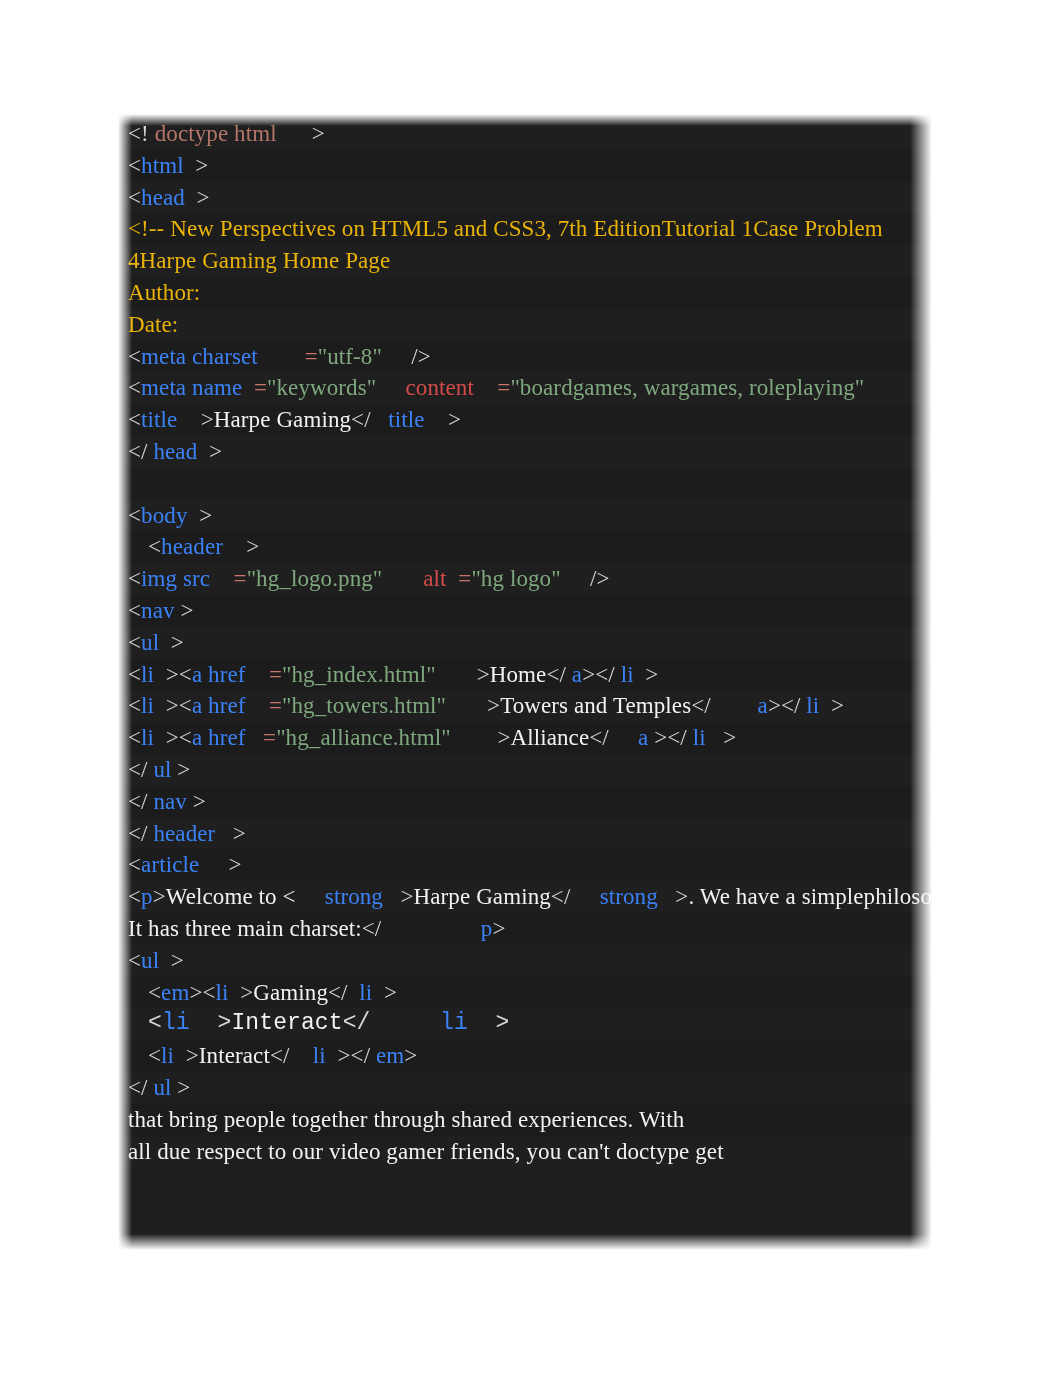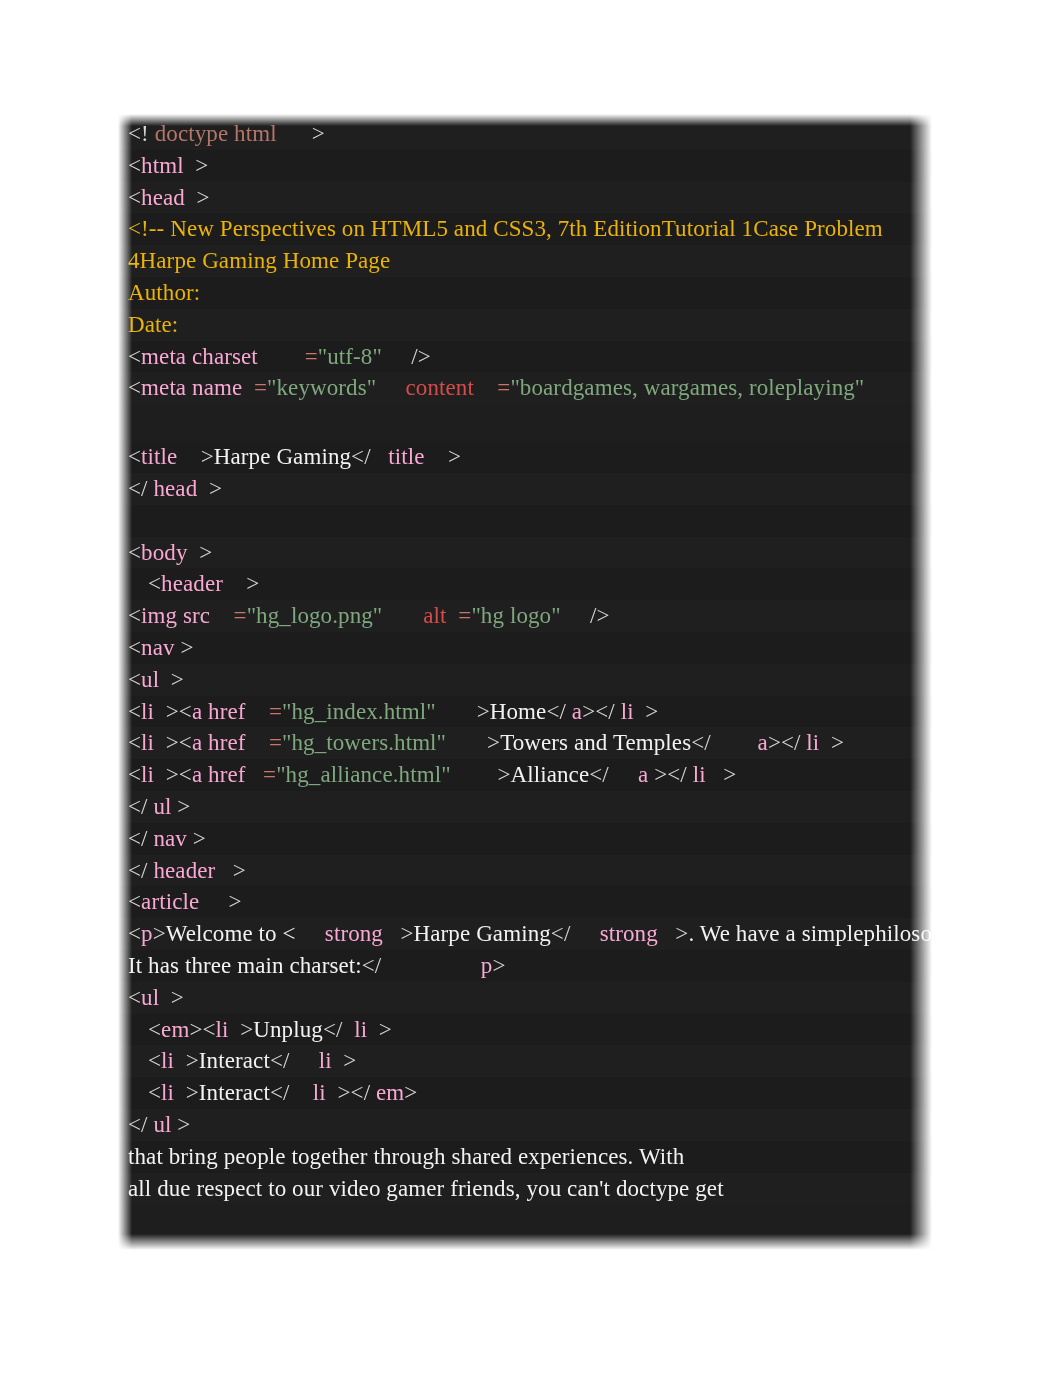--- a/index.html
+++ b/index.html
@@ -54,21 +54,21 @@
     letter-spacing: 0.1px;
   }
   
   .line:nth-child(odd)  { background: #1f1f1f; }
   .line:nth-child(even) { background: #1c1c1c; }
 
   .line.blank { background: #1c1c1c; }
 
   
   .punc    { color: #d8d8d8; }   
-  .tag     { color: #f9a8d4; }   
+  .tag     { color: #3b82f6; }   
   .attr    { color: #d64b4b; }
   .val     { color: #7fa87f; }   
   .eq      { color: #c9756a; }   
   .doctype { color: #b5766a; }   
   .comment { color: #eab308; }   
   .txt     { color: #f2f2f2; }   
 </style>
 </head>
 <body>
 
@@ -76,38 +76,38 @@
   <div id="code-lines">
       <div class="line" style="padding-left: 10px;"><span class="punc">&lt;!</span><span class="doctype"> doctype html</span><span class="punc">      &gt;</span></div>
       <div class="line" style="padding-left: 10px;"><span class="punc">&lt;</span><span class="tag">html</span><span class="punc">  &gt;</span></div>
       <div class="line" style="padding-left: 10px;"><span class="punc">&lt;</span><span class="tag">head</span><span class="punc">  &gt;</span></div>
       <div class="line" style="padding-left: 10px;"><span class="comment">&lt;!-- New Perspectives on HTML5 and CSS3, 7th EditionTutorial 1Case Problem</span></div>
       <div class="line" style="padding-left: 10px;"><span class="comment">4Harpe Gaming Home Page</span></div>
       <div class="line" style="padding-left: 10px;"><span class="comment">Author:</span></div>
       <div class="line" style="padding-left: 10px;"><span class="comment">Date:</span></div>
       <div class="line" style="padding-left: 10px;"><span class="punc">&lt;</span><span class="tag">meta charset</span><span class="eq">        =</span><span class="val">"utf-8"</span><span class="punc">     /&gt;</span></div>
       <div class="line" style="padding-left: 10px;"><span class="punc">&lt;</span><span class="tag">meta name</span><span class="eq">  =</span><span class="val">"keywords"</span><span class="punc">     </span><span class="attr">content</span><span class="eq">    =</span><span class="val">"boardgames, wargames, roleplaying"</span><span class="punc">                    /&gt;</span></div>
-      <div class="line" style="padding-left: 10px; margin-top: 37px;"><span class="punc">&lt;</span><span class="tag">title</span><span class="punc">    &gt;</span><span class="txt">Harpe Gaming</span><span class="punc">&lt;/</span><span class="tag">   title</span><span class="punc">    &gt;</span></div>
+      <div class="line" style="padding-left: 10px;"><span class="punc">&lt;</span><span class="tag">title</span><span class="punc">    &gt;</span><span class="txt">Harpe Gaming</span><span class="punc">&lt;/</span><span class="tag">   title</span><span class="punc">    &gt;</span></div>
       <div class="line" style="padding-left: 10px;"><span class="punc">&lt;/</span><span class="tag"> head</span><span class="punc">  &gt;</span></div>
       <div class="line blank" style="padding-left: 10px;">&nbsp;</div>
       <div class="line" style="padding-left: 10px;"><span class="punc">&lt;</span><span class="tag">body</span><span class="punc">  &gt;</span></div>
       <div class="line" style="padding-left: 30px;"><span class="punc">&lt;</span><span class="tag">header</span><span class="punc">    &gt;</span></div>
       <div class="line" style="padding-left: 10px;"><span class="punc">&lt;</span><span class="tag">img src</span><span class="eq">    =</span><span class="val">"hg_logo.png"</span><span class="punc">       </span><span class="attr">alt</span><span class="eq">  =</span><span class="val">"hg logo"</span><span class="punc">     /&gt;</span></div>
       <div class="line" style="padding-left: 10px;"><span class="punc">&lt;</span><span class="tag">nav</span><span class="punc"> &gt;</span></div>
       <div class="line" style="padding-left: 10px;"><span class="punc">&lt;</span><span class="tag">ul</span><span class="punc">  &gt;</span></div>
       <div class="line" style="padding-left: 10px;"><span class="punc">&lt;</span><span class="tag">li</span><span class="punc">  &gt;&lt;</span><span class="tag">a href</span><span class="eq">    =</span><span class="val">"hg_index.html"</span><span class="punc">       &gt;</span><span class="txt">Home</span><span class="punc">&lt;/</span><span class="tag"> a</span><span class="punc">&gt;&lt;/</span><span class="tag"> li</span><span class="punc">  &gt;</span></div>
       <div class="line" style="padding-left: 10px;"><span class="punc">&lt;</span><span class="tag">li</span><span class="punc">  &gt;&lt;</span><span class="tag">a href</span><span class="eq">    =</span><span class="val">"hg_towers.html"</span><span class="punc">       &gt;</span><span class="txt">Towers and Temples</span><span class="punc">&lt;/</span><span class="tag">        a</span><span class="punc">&gt;&lt;/</span><span class="tag"> li</span><span class="punc">  &gt;</span></div>
       <div class="line" style="padding-left: 10px;"><span class="punc">&lt;</span><span class="tag">li</span><span class="punc">  &gt;&lt;</span><span class="tag">a href</span><span class="eq">   =</span><span class="val">"hg_alliance.html"</span><span class="punc">        &gt;</span><span class="txt">Alliance</span><span class="punc">&lt;/</span><span class="tag">     a</span><span class="punc"> &gt;&lt;/</span><span class="tag"> li</span><span class="punc">   &gt;</span></div>
       <div class="line" style="padding-left: 10px;"><span class="punc">&lt;/</span><span class="tag"> ul</span><span class="punc"> &gt;</span></div>
       <div class="line" style="padding-left: 10px;"><span class="punc">&lt;/</span><span class="tag"> nav</span><span class="punc"> &gt;</span></div>
       <div class="line" style="padding-left: 10px;"><span class="punc">&lt;/</span><span class="tag"> header</span><span class="punc">   &gt;</span></div>
       <div class="line" style="padding-left: 10px;"><span class="punc">&lt;</span><span class="tag">article</span><span class="punc">     &gt;</span></div>
       <div class="line" style="padding-left: 10px;"><span class="punc">&lt;</span><span class="tag">p</span><span class="punc">&gt;</span><span class="txt">Welcome to &lt;</span><span class="tag">     strong</span><span class="punc">   &gt;</span><span class="txt">Harpe Gaming</span><span class="punc">&lt;/</span><span class="tag">     strong</span><span class="punc">   &gt;</span><span class="txt">. We have a simplephilosophy.</span></div>
       <div class="line" style="padding-left: 10px;"><span class="txt">It has three main charset:</span><span class="punc">&lt;/</span><span class="tag">                 p</span><span class="punc">&gt;</span></div>
       <div class="line" style="padding-left: 10px;"><span class="punc">&lt;</span><span class="tag">ul</span><span class="punc">  &gt;</span></div>
-      <div class="line" style="padding-left: 30px;"><span class="punc">&lt;</span><span class="tag">em</span><span class="punc">&gt;&lt;</span><span class="tag">li</span><span class="punc">  &gt;</span><span class="txt">Unplug</span><span class="punc">&lt;/</span><span class="tag">  li</span><span class="punc">  &gt;</span></div>
-      <div class="line" style="padding-left: 30px;"><span class="punc">&lt;</span><span class="tag">li</span><span class="punc">  &gt;</span><span class="txt">Interact</span><span class="punc">&lt;/</span><span class="tag">     li</span><span class="punc">  &gt;</span></div>
+      <div class="line" style="padding-left: 30px;"><span class="punc">&lt;</span><span class="tag">em</span><span class="punc">&gt;&lt;</span><span class="tag">li</span><span class="punc">  &gt;</span><span class="txt">Gaming</span><span class="punc">&lt;/</span><span class="tag">  li</span><span class="punc">  &gt;</span></div>
+      <div class="line" style="padding-left: 30px; font-family: Liberation Mono, monospace;"><span class="punc">&lt;</span><span class="tag">li</span><span class="punc">  &gt;</span><span class="txt">Interact</span><span class="punc">&lt;/</span><span class="tag">     li</span><span class="punc">  &gt;</span></div>
       <div class="line" style="padding-left: 30px;"><span class="punc">&lt;</span><span class="tag">li</span><span class="punc">  &gt;</span><span class="txt">Interact</span><span class="punc">&lt;/</span><span class="tag">    li</span><span class="punc">  &gt;&lt;/</span><span class="tag"> em</span><span class="punc">&gt;</span></div>
       <div class="line" style="padding-left: 10px;"><span class="punc">&lt;/</span><span class="tag"> ul</span><span class="punc"> &gt;</span></div>
       <div class="line" style="padding-left: 10px;"><span class="txt">that bring people together through shared experiences. With</span></div>
       <div class="line" style="padding-left: 10px;"><span class="txt">all due respect to our video gamer friends, you can't doctype get</span></div>
     </div>
 </div>
 
 </body></html>

